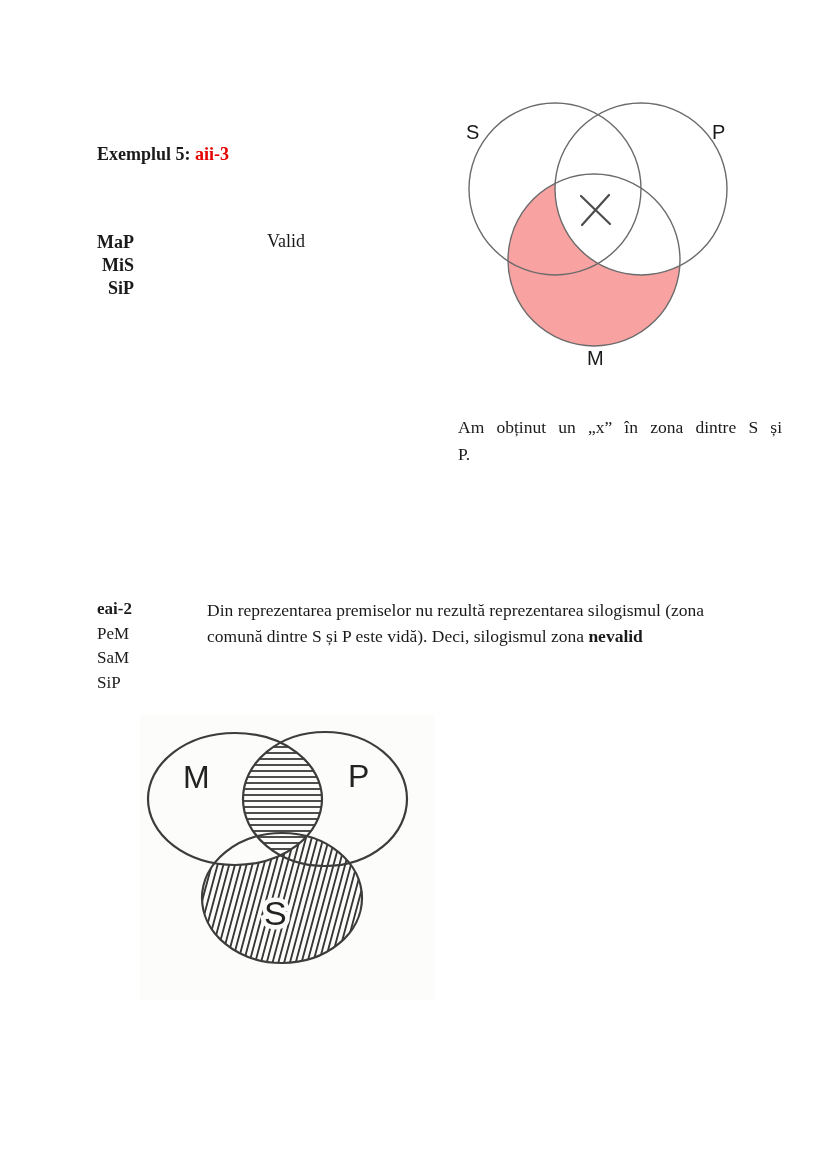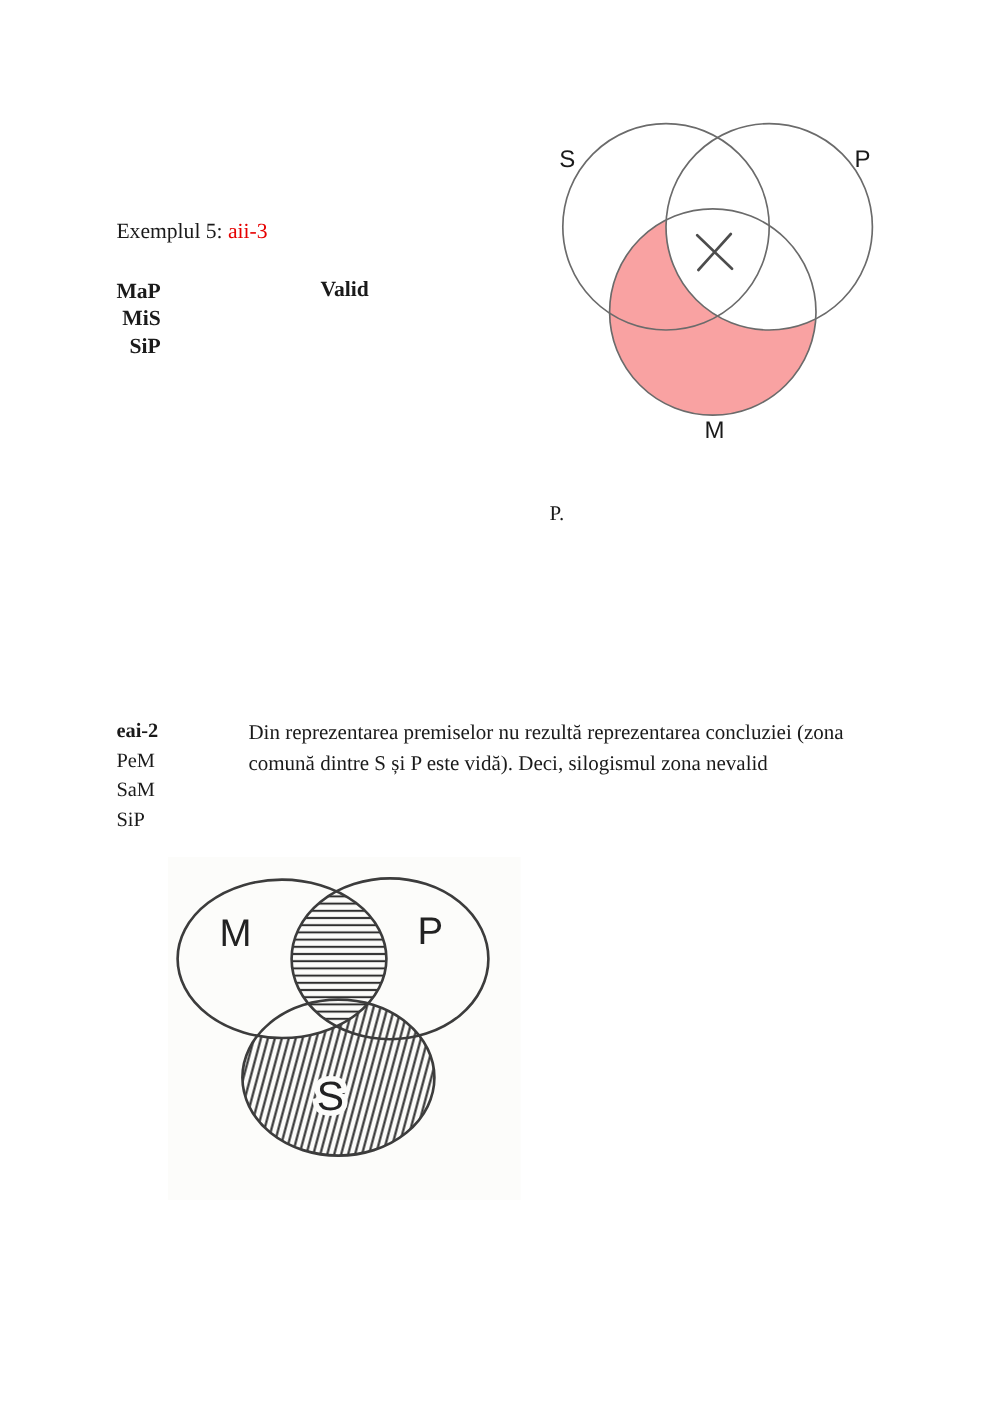--- a/index.html
+++ b/index.html
@@ -3,39 +3,39 @@
 <meta charset="utf-8">
 <style>
   html,body{margin:0;padding:0;}
   body{
     width:828px;height:1171px;background:#ffffff;
     font-family:"Liberation Serif", serif;color:#1a1a1a;
     position:relative;overflow:hidden;
   }
   .abs{position:absolute;}
   
-  .heading{left:97px;top:144px;font-size:18px;font-weight:normal;margin-top:38px;}
+  .heading{left:97px;top:144px;font-size:18px;font-weight:bold;}
   .heading .mood{color:#e60000;}
   
   .syl{font-size:18px;font-weight:bold;line-height:23px;}
   .syl1{left:97px;top:231px;text-align:right;}
-  .verdict{left:267px;top:231px;font-size:18px;font-weight:bold;}
+  .verdict{left:267px;top:231px;font-size:18px;font-weight:normal;}
   .uline{text-underline-offset:3px;text-decoration-thickness:1.5px;}
   
   .venn-top{left:450px;top:92px;}
   
   .caption{left:458px;top:414px;width:324px;font-size:17.5px;line-height:27px;}
   .just-line{display:block;text-align:justify;text-align-last:justify;}
   .plain-line{display:block;}
   
   .syl2{left:97px;top:597px;font-size:17px;font-weight:normal;line-height:24.5px;}
   .syl2 .mood2{font-weight:bold;}
   
   .expl{left:207px;top:597px;width:592px;font-size:17.5px;line-height:26px;}
-  .expl b{font-weight:normal;}
+  .expl b{font-weight:bold;}
   
   .venn-bottom{left:140px;top:714px;}
   svg text{font-family:"Liberation Sans", sans-serif;}
 </style>
 </head>
 <body>
 
 <div class="abs heading">
   <span>Exemplul 5</span><span>: </span><span class="mood">aii-3</span>
 </div>
@@ -64,32 +64,33 @@
   </g>
 
   <path d="M583,198 L612,226 M611,197 L584,227" fill="none" stroke-width="2.2" stroke-linecap="round" stroke="#4d4d4d"></path>
 
   <text x="468" y="141" font-size="20" fill="#1a1a1a">S</text>
   <text x="714" y="141" font-size="20" fill="#1a1a1a">P</text>
   <text x="589" y="367" font-size="20" fill="#1a1a1a">M</text>
 </svg>
 
 <div class="abs caption">
+  <span class="just-line">Am obținut un „x” în zona dintre S și</span>
   <span class="plain-line">P.</span>
 </div>
 
 <div class="abs syl2">
   <span class="plain-line mood2">eai-2</span>
   <span class="plain-line">PeM</span>
   <span class="plain-line"><span class="uline">S</span><span>a</span><span class="uline">M</span></span>
   <span class="plain-line">SiP</span>
 </div>
 
 <div class="abs expl">
-  <span class="plain-line">Din reprezentarea premiselor nu rezultă reprezentarea concluziei (zona</span>
+  <span class="plain-line">Din reprezentarea premiselor nu rezultă reprezentarea silogismul (zona</span>
   <span class="plain-line"><span>comună dintre S și P este vidă). Deci, silogismul zona </span><b>nevalid</b></span>
 </div>
 
 <svg class="abs venn-bottom" width="294" height="286" viewBox="140 714 294 286">
   <defs>
     <pattern id="hatch-horizontal" width="6" height="6" patternUnits="userSpaceOnUse">
       <line x1="0" y1="3" x2="6" y2="3" stroke-width="1.7" stroke="#2e2e2e"></line>
     </pattern>
     <pattern id="hatch-diagonal" width="5.6" height="8" patternUnits="userSpaceOnUse" patternTransform="rotate(15)">
       <line x1="2.8" y1="-1" x2="2.8" y2="9" stroke-width="1.8" stroke="#2e2e2e"></line>

